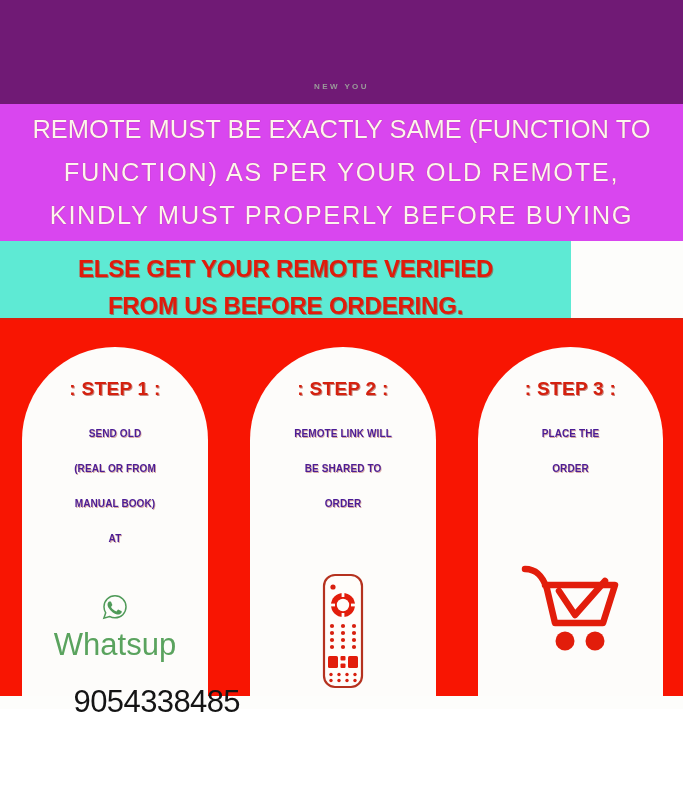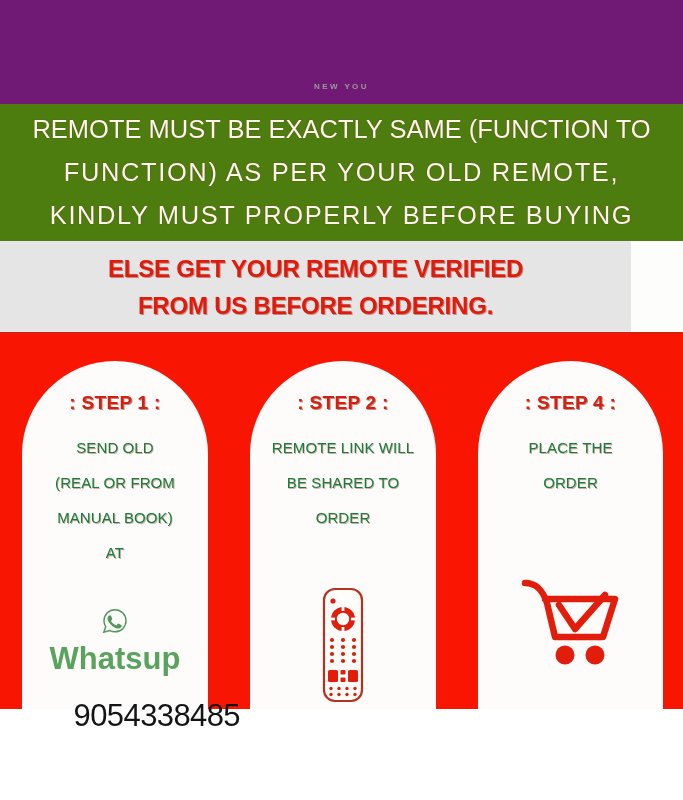--- a/index.html
+++ b/index.html
@@ -5,53 +5,53 @@
   html,body{margin:0;padding:0;background:#ffffff;}
   body{width:683px;height:800px;overflow:hidden;font-family:"Liberation Sans",sans-serif;}
   .page{position:relative;width:683px;height:800px;background:#fdfdfb;}
 
   
   .brandbar{position:absolute;left:0;top:0;width:683px;height:104px;background:#701a75;}
   .brandbar .brand{position:absolute;left:0;top:82px;width:683px;text-align:center;
       font-size:8px;letter-spacing:2.4px;color:#9a9a9a;font-weight:600;}
 
   
-  .banner{position:absolute;left:0;top:104px;width:683px;height:137px;background:#4d7c0f;
+  .banner{position:absolute;left:0;top:104px;width:683px;height:137px;background:#d946ef;
       display:flex;flex-direction:column;justify-content:center;align-items:center;}
   .banner .bline{color:#fdf4ee;font-size:25.5px;line-height:43px;font-weight:500;
       white-space:nowrap;text-shadow:0 0 1px rgba(120,10,0,.55);}
   .banner .bline.sp{letter-spacing:1.6px;}
 
   
-  .subhead{position:absolute;left:0;top:241px;width:631px;height:92px;background:#e5e5e5;
+  .subhead{position:absolute;left:0;top:241px;width:571px;height:92px;background:#5eead4;
       display:flex;flex-direction:column;justify-content:center;align-items:center;}
   .subhead .sline{color:#e01b0b;font-size:24px;line-height:37px;font-weight:800;
       white-space:nowrap;letter-spacing:-.2px;
       text-shadow:1px 1px 0 rgba(150,20,5,.45);}
 
   
-  .steps{position:absolute;left:0;top:332px;width:683px;height:376px;background:#f81502;
+  .steps{position:absolute;left:0;top:318px;width:683px;height:376px;background:#f81502;
       border-top:2px solid #d8200f;}
 
   .col{position:absolute;top:27px;background:#fdfcfa;
       border-radius:120px 120px 0 0;height:349px;}
   .col.c1{left:22px;width:186px;}
   .col.c2{left:250px;width:186px;}
   .col.c3{left:478px;width:185px;}
 
   .step-title{margin-top:31px;text-align:center;color:#d4210f;font-size:19px;
       font-weight:800;letter-spacing:.3px;text-shadow:1px 1px 0 rgba(150,20,5,.5);}
   .step-lines{margin-top:16px;text-align:center;}
-  .step-lines div{color:#15803d;font-size:15px;font-weight:400;line-height:35px;
+  .step-lines div{color:#4c1d95;font-size:10px;font-weight:700;line-height:35px;
       letter-spacing:.1px;text-shadow:.8px .8px 0 rgba(150,20,5,.35);}
 
   
   .wa-wrap{position:absolute;left:0;top:246px;width:186px;text-align:center;}
   .wa-icon{display:inline-block;}
-  .wa-label{font-size:31px;color:#5aa35e;line-height:40px;font-weight:700;
+  .wa-label{font-size:31px;color:#5aa35e;line-height:40px;font-weight:400;
       font-family:"Liberation Sans",sans-serif;}
   .phone{position:absolute;left:-2px;top:337px;width:220px;text-align:right;
       font-size:31px;color:#141414;font-weight:400;letter-spacing:-.6px;z-index:9;}
 
   
   .icon-remote{position:absolute;left:0;top:225px;width:186px;text-align:center;}
   .icon-cart{position:absolute;left:0;top:212px;width:185px;text-align:center;}
 
   .footer-blank{position:absolute;left:0;top:709px;width:683px;height:91px;background:#ffffff;}
 </style>
@@ -150,21 +150,21 @@
             <circle cx="11" cy="108.5" r="1.7"></circle>
               <circle cx="19" cy="108.5" r="1.7"></circle>
             <circle cx="27" cy="108.5" r="1.7"></circle>
               <circle cx="35" cy="108.5" r="1.7"></circle>
           </g>
         </svg>
       </div>
     </div>
 
     <div class="col c3">
-      <div class="step-title">: STEP 4 :</div>
+      <div class="step-title">: STEP 3 :</div>
       <div class="step-lines">
         <div>PLACE THE</div>
         <div>ORDER</div>
       </div>
 
       <div class="icon-cart">
         <svg width="104" height="96" viewBox="0 0 104 96" aria-hidden="true">
           <path d="M6 10 C18 10 24 18 28 30 L36 64 L84 64 L96 26 L26 26" fill="none" stroke="#e21d0b" stroke-width="6.5" stroke-linecap="round" stroke-linejoin="round"></path>
           <path d="M40 32 L56 56 L86 22" fill="none" stroke="#e21d0b" stroke-width="6.5" stroke-linecap="round" stroke-linejoin="round"></path>
           <circle cx="46" cy="82" r="9.5" fill="#e21d0b"></circle>

